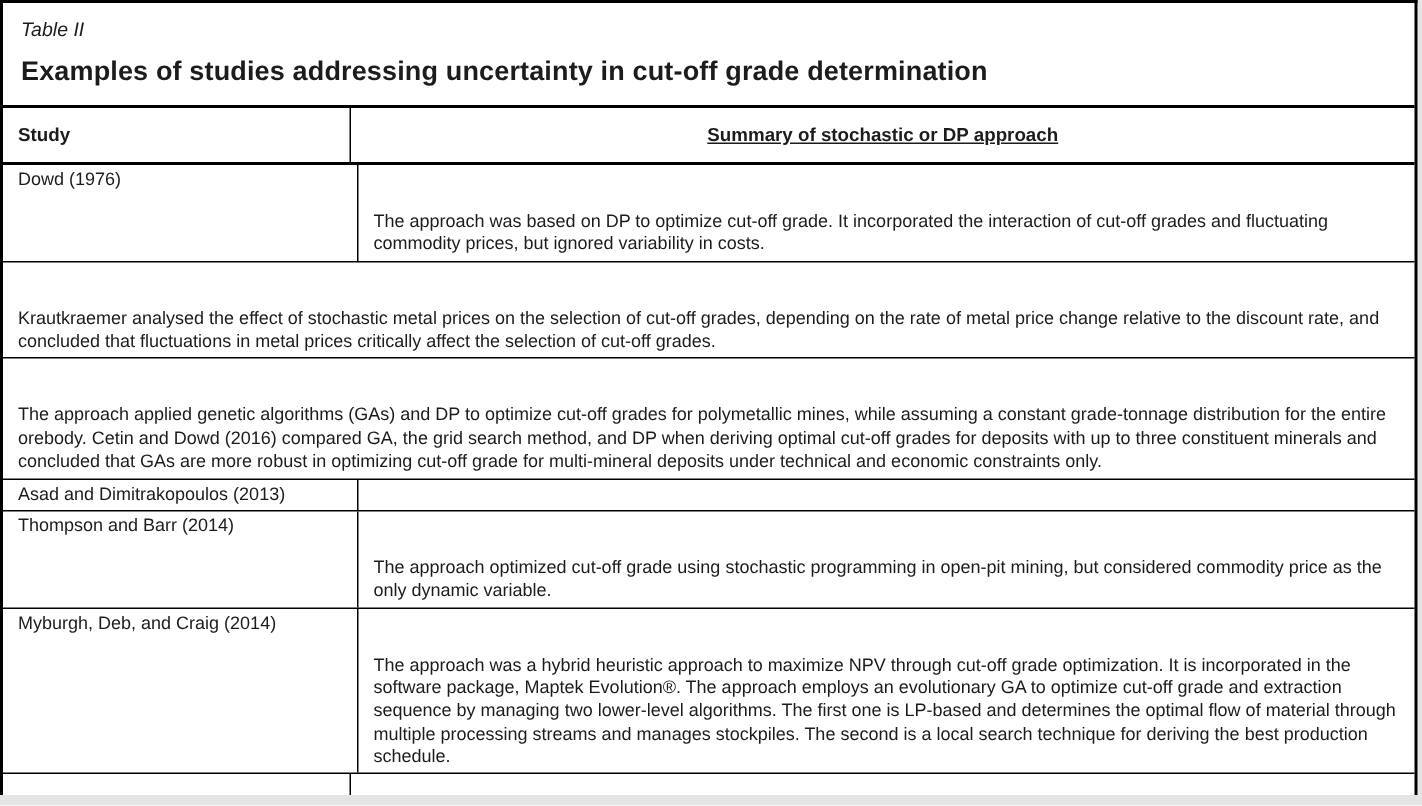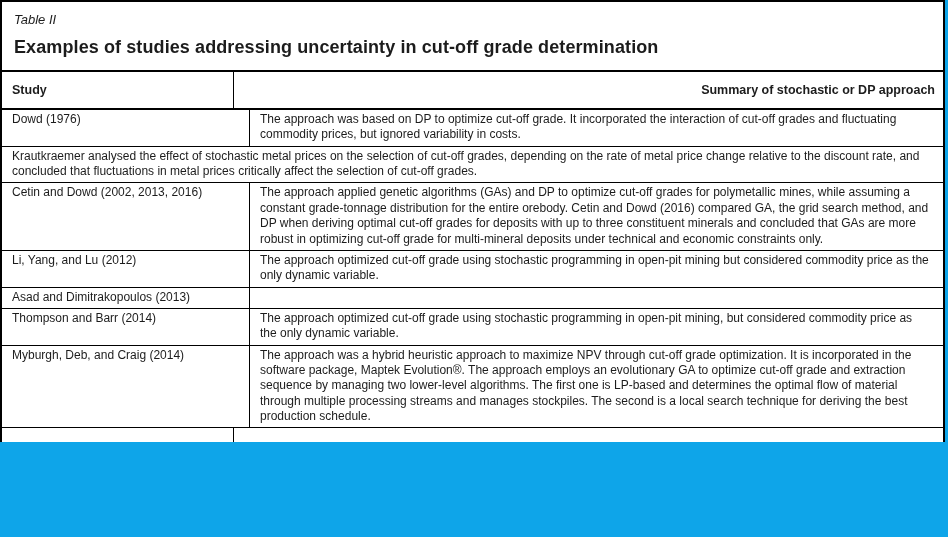--- a/index.html
+++ b/index.html
@@ -5,21 +5,21 @@
   html, body {
     margin: 0;
     padding: 0;
     background: #ffffff;
   }
   .page {
     position: relative;
     width: 948px;
     height: 537px;
     overflow: hidden;
-    background: #0ea5e9;
+    background: #e5e5e5;
     font-family: "Liberation Sans", sans-serif;
     color: #1c1c1c;
   }
   .table-frame {
     position: absolute;
     left: 0;
     top: 0;
     width: 941px;              
     border-left: 2px solid #000;
     border-right: 2px solid #000;
@@ -55,41 +55,43 @@
   .hdr-study {
     flex: 0 0 221px;           
     padding: 4px 0 4px 10px;
     border-right: 1px solid #000;
     align-self: stretch;
     display: flex;
     align-items: center;
   }
   .hdr-summary {
     flex: 1;
-    text-align: right;
+    text-align: center;
     padding: 4px 8px;
+    text-decoration: underline;
   }
   
   .row {
     display: flex;
     border-bottom: 1px solid #000;
     font-size: 12px;
     line-height: 1.28;
   }
   .row:last-of-type {
     border-bottom: 2px solid #000;
   }
   .study-cell {
     flex: 0 0 221px;
-    padding: 2px 16px 3px 10px;
+    padding: 2px 5px 3px 10px;
     border-right: 1px solid #000;
   }
   .summary-cell {
     flex: 1;
     padding: 2px 12px 3px 10px;
+    margin-top: 28px;
   }
   
   .stub-row {
     display: flex;
     height: 14px;
   }
   .stub-study {
     flex: 0 0 221px;
     padding-left: 10px;
     border-right: 1px solid #000;
@@ -115,29 +117,24 @@
     <div class="row">
       <div class="study-cell">Dowd (1976)</div>
       <div class="summary-cell">The approach was based on DP to optimize cut-off grade. It incorporated the interaction of cut-off grades and fluctuating commodity prices, but ignored variability in costs.</div>
     </div>
 
     <div class="row">
       <div class="summary-cell">Krautkraemer analysed the effect of stochastic metal prices on the selection of cut-off grades, depending on the rate of metal price change relative to the discount rate, and concluded that fluctuations in metal prices critically affect the selection of cut-off grades.</div>
     </div>
 
     <div class="row">
-      <div class="study-cell">Cetin and Dowd (2002, 2013, 2016)</div>
       <div class="summary-cell">The approach applied genetic algorithms (GAs) and DP to optimize cut-off grades for polymetallic mines, while assuming a constant grade-tonnage distribution for the entire orebody. Cetin and Dowd (2016) compared GA, the grid search method, and DP when deriving optimal cut-off grades for deposits with up to three constituent minerals and concluded that GAs are more robust in optimizing cut-off grade for multi-mineral deposits under technical and economic constraints only.</div>
     </div>
 
 
-    <div class="row">
-      <div class="study-cell">Li, Yang, and Lu (2012)</div>
-      <div class="summary-cell">The approach optimized cut-off grade using stochastic programming in open-pit mining but considered commodity price as the only dynamic variable.</div>
-    </div>
 
     <div class="row">
       <div class="study-cell">Asad and Dimitrakopoulos (2013)</div>
     </div>
 
     <div class="row">
       <div class="study-cell">Thompson and Barr (2014)</div>
       <div class="summary-cell">The approach optimized cut-off grade using stochastic programming in open-pit mining, but considered commodity price as the only dynamic variable.</div>
     </div>
 

